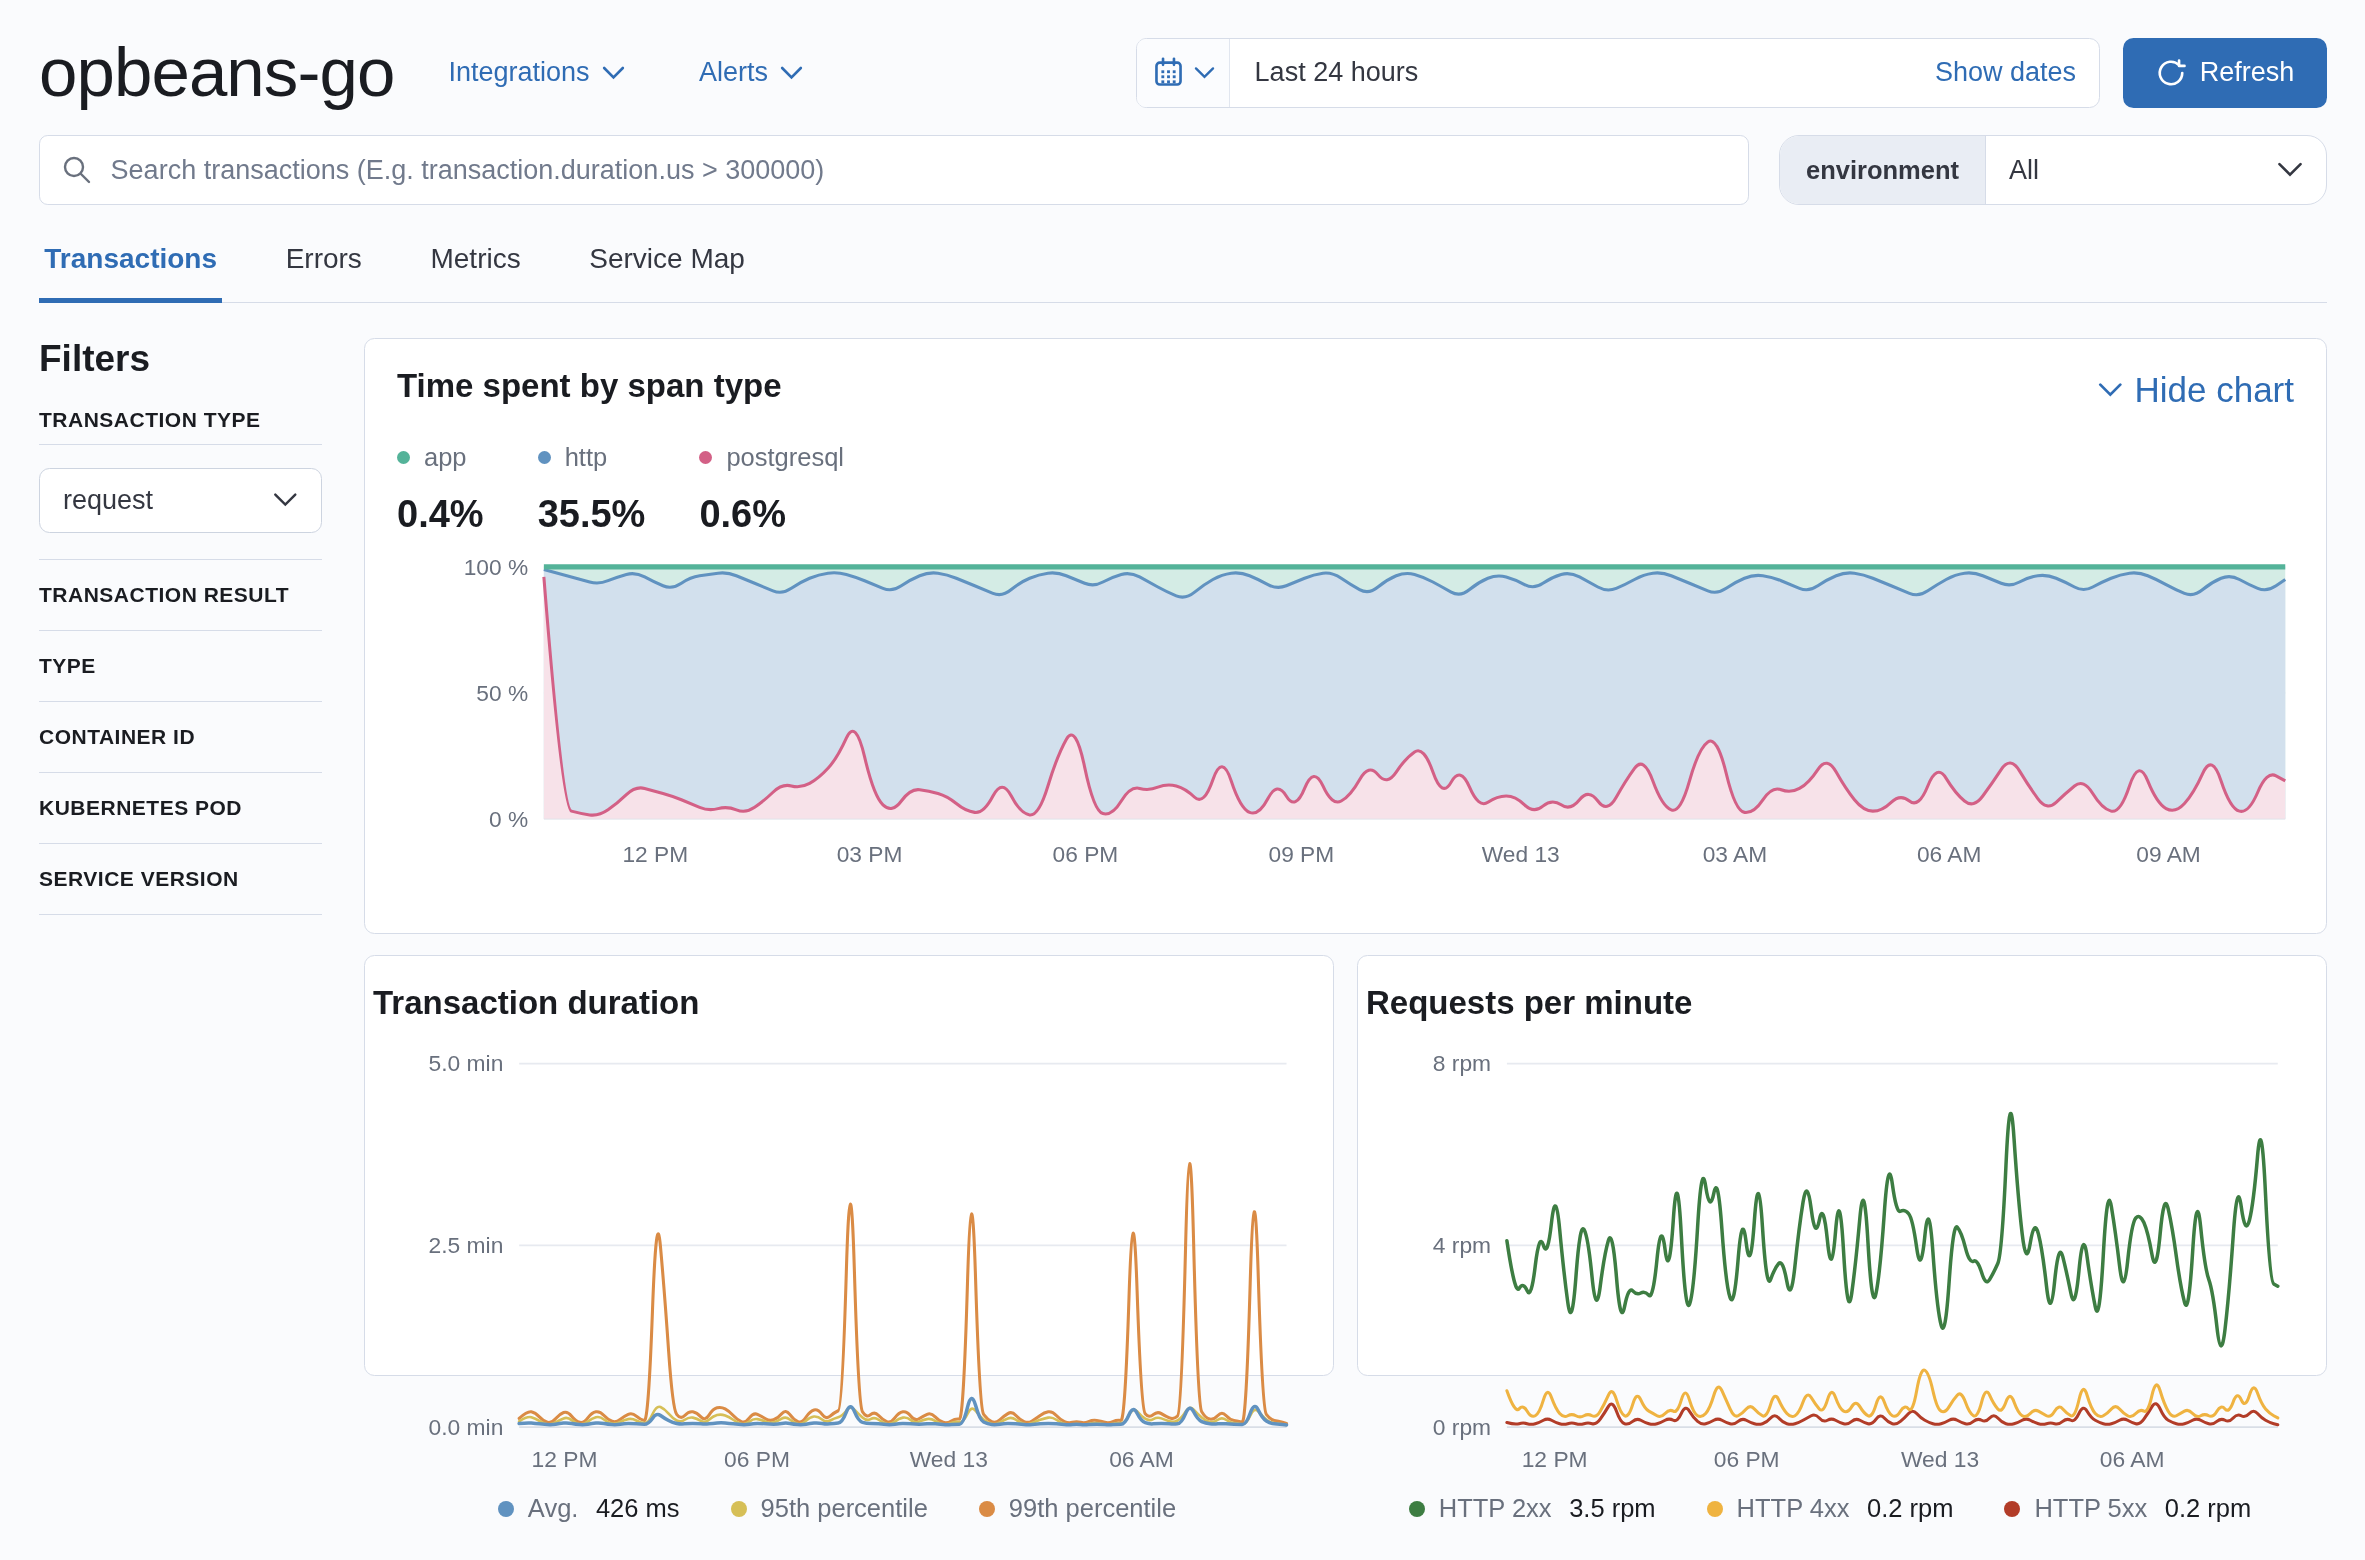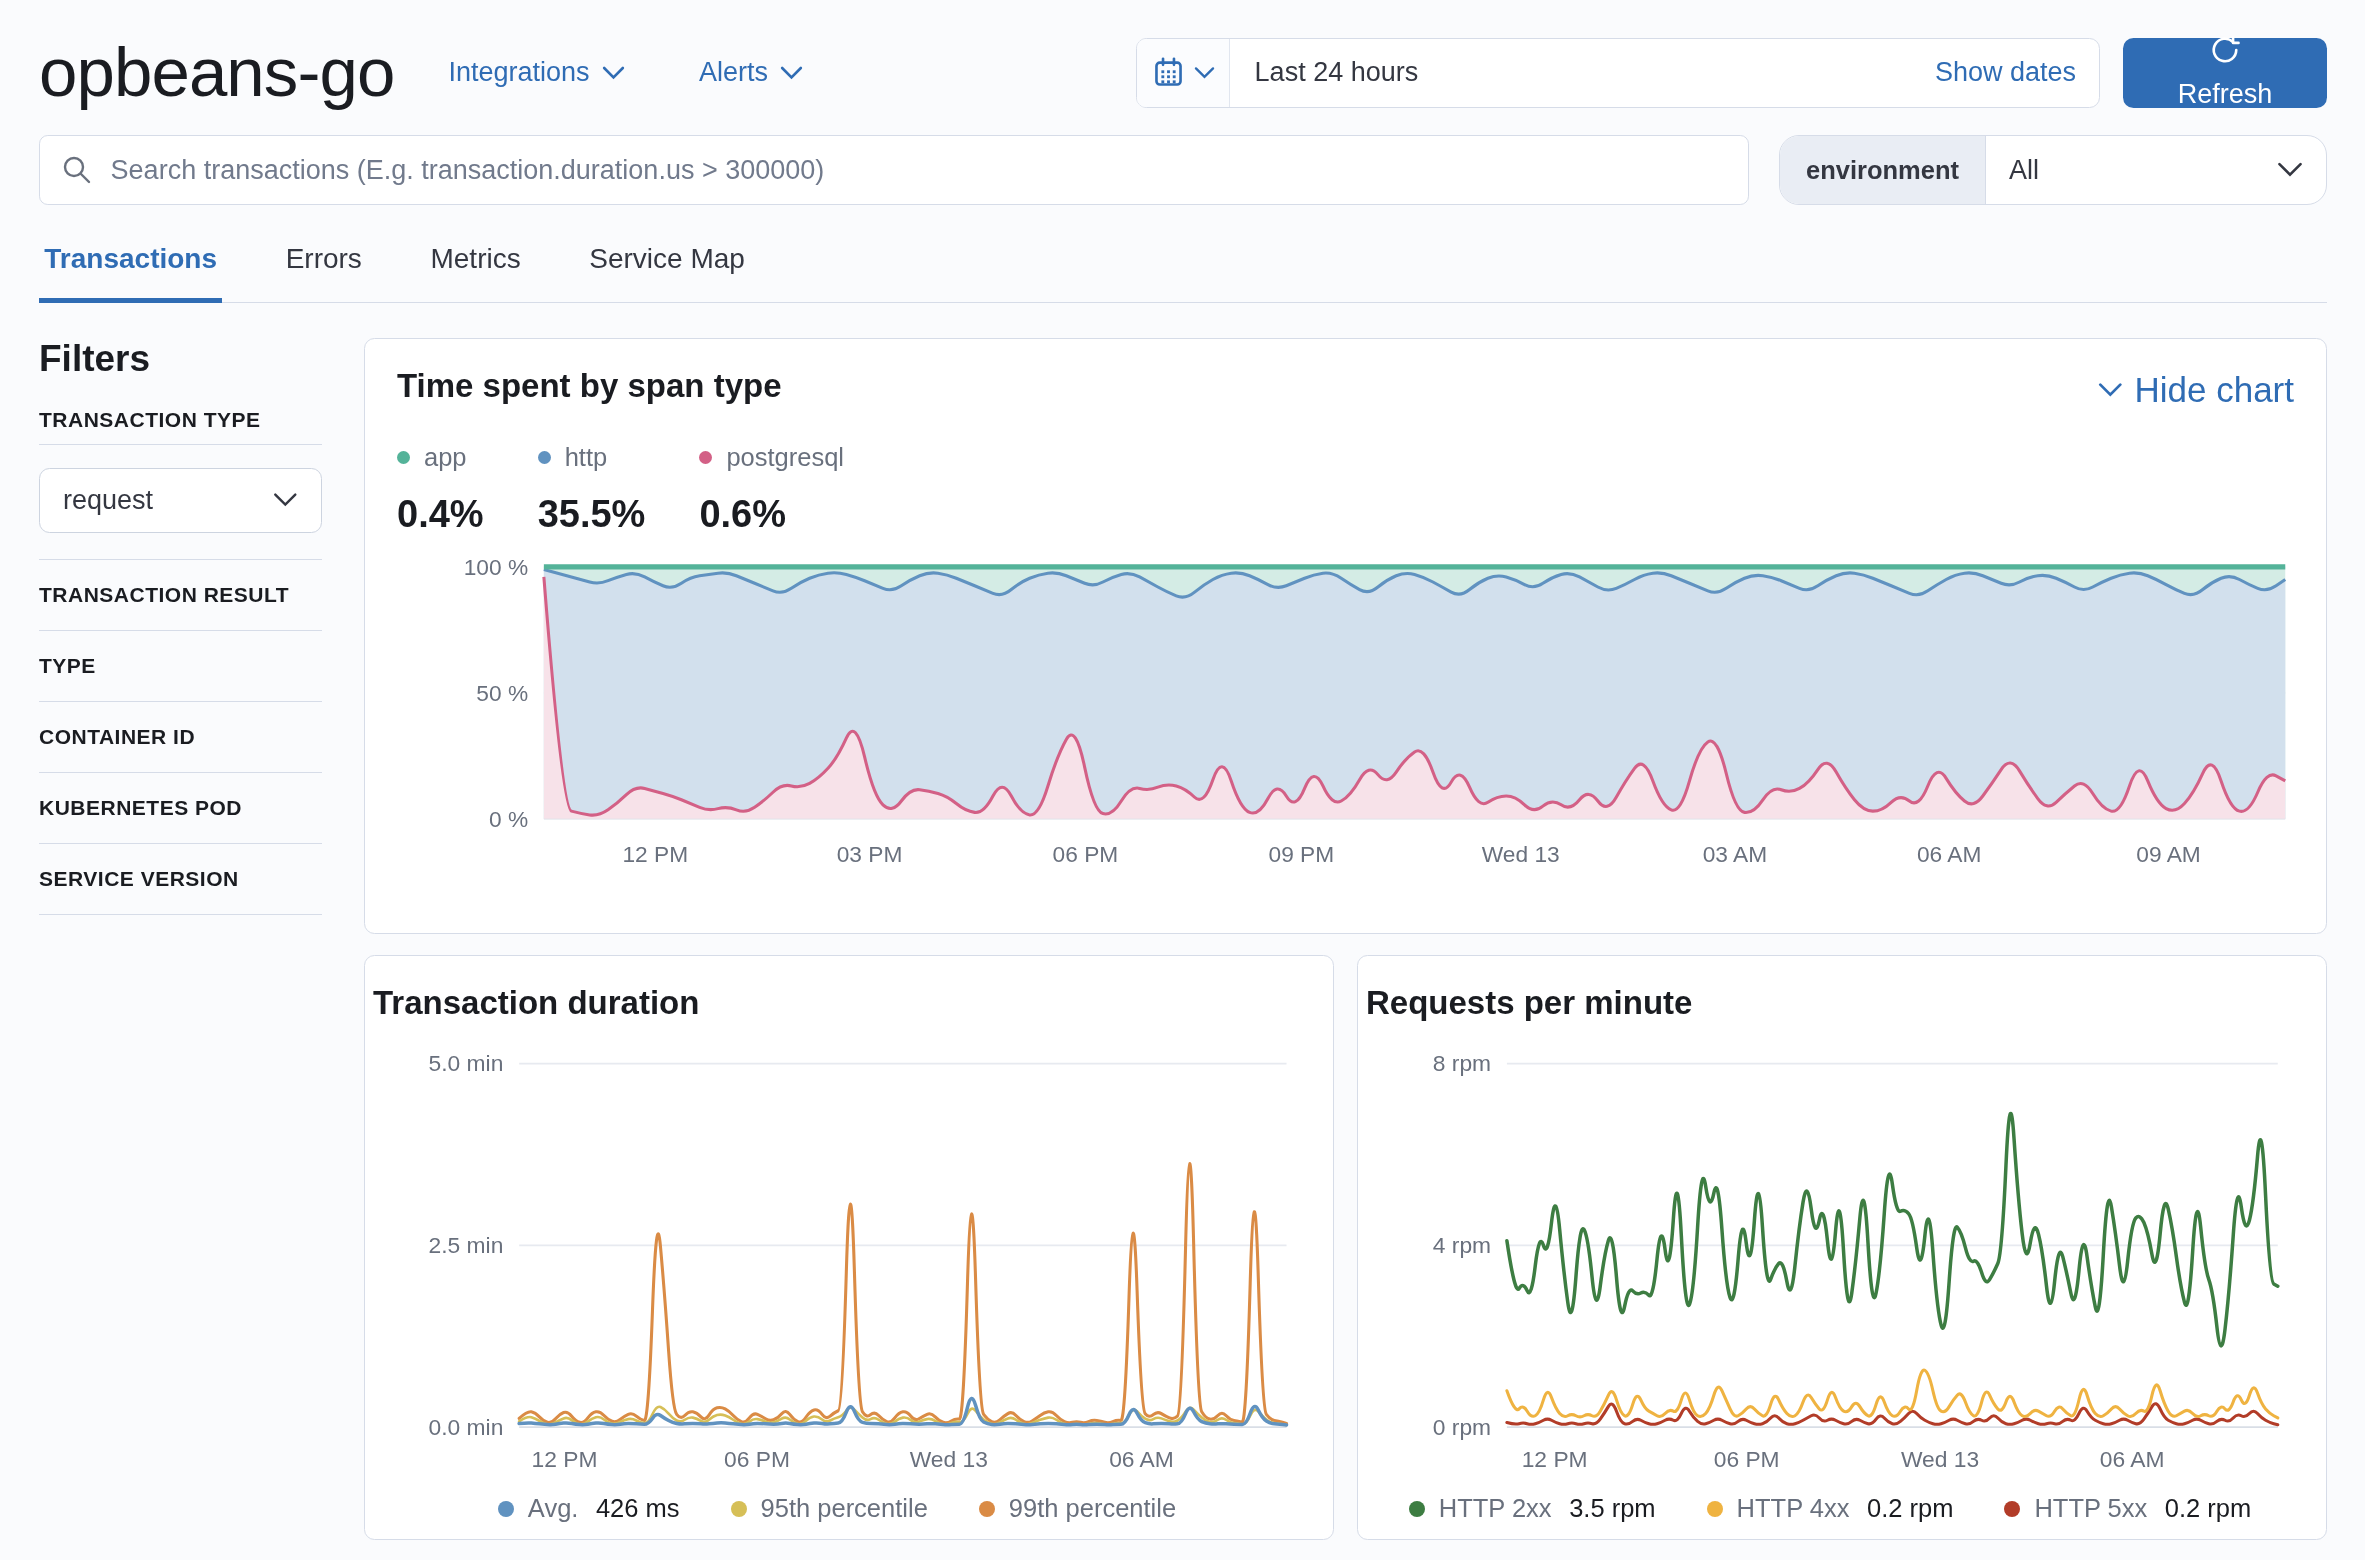--- a/index.html
+++ b/index.html
@@ -20,21 +20,21 @@
   .spacer { flex:1; }
 
   .datepicker { display:flex; align-items:center; height:70px; width:964px;
     background:#ffffff; border:1.8px solid #d6dce8; border-radius:10.5px; }
   .dp-cal { display:flex; align-items:center; justify-content:center; gap:8.8px;
     width:93px; height:100%; border-right:1.8px solid #e1e6ef; cursor:pointer; background:#fbfcfe; border-radius:8.8px 0 0 8.8px; }
   .dp-value { font-size:27px; color:#343741; margin-left:24.6px; }
   .dp-showdates { margin-left:auto; margin-right:23px; color:#2f6cb4; font-size:27px; cursor:pointer; }
   .refresh-btn { display:flex; align-items:center; justify-content:center; gap:14px;
     margin-left:23px; width:204px; height:70px; background:#2f6cb4; border:none;
-    border-radius:10.5px; color:#ffffff; font-size:27px; font-family:inherit; cursor:pointer;flex-direction:column; }
+    border-radius:10.5px; color:#ffffff; font-size:27px; font-family:inherit; cursor:pointer; }
 
   
   .searchrow { display:flex; align-items:center; padding:0 39px; margin-top:23px; }
   .searchbox { flex:1; display:flex; align-items:center; height:70px; background:#ffffff;
     border:1.8px solid #d6dce8; border-radius:8.8px; padding:0 21px; }
   .searchbox input { flex:1; border:none; outline:none; font-size:27px; margin-left:17.6px;
     font-family:inherit; color:#343741; background:transparent; }
   .searchbox input::placeholder { color:#717a8c; }
   .env-group { display:flex; align-items:stretch; width:548px; height:70px; margin-left:30px;
     border:1.8px solid #d6dce8; border-radius:20px; overflow:hidden; background:#ffffff; }
@@ -74,21 +74,21 @@
     color:#2f6cb4; font-size:35px; cursor:pointer; margin-top:3.5px; }
 
   .span-legend-grid { display:grid; grid-template-columns:repeat(3,max-content);
     column-gap:54px; margin-top:33px; row-gap:21px; }
   .legend-item { display:flex; align-items:center; gap:14px; font-size:25.5px; color:#69707d; }
   .dot { width:16px; height:16px; border-radius:50%; flex:none; }
   .dot-sm { width:13px; height:13px; }
   .pct { font-size:38px; font-weight:700; color:#1a1c21; }
 
   .bottom-row { display:flex; gap:23px; margin-top:21px; }
-  .half-panel { flex:1; min-width:0; height:585px;padding-left:8px; }
+  .half-panel { flex:1; min-width:0; height:421px;padding-left:8px; }
 
   .chart-legend { display:flex; justify-content:center; gap:51px; margin-top:16px; }
   .chart-legend .legend-item { font-size:25.5px; }
   .legend-val { color:#1a1c21; margin-left:3.5px; }
 
   svg text { font-family:"Liberation Sans", sans-serif; }
   svg { display:block; }
   .mt20 { margin-top:17.6px; }
 </style>
 </head>

